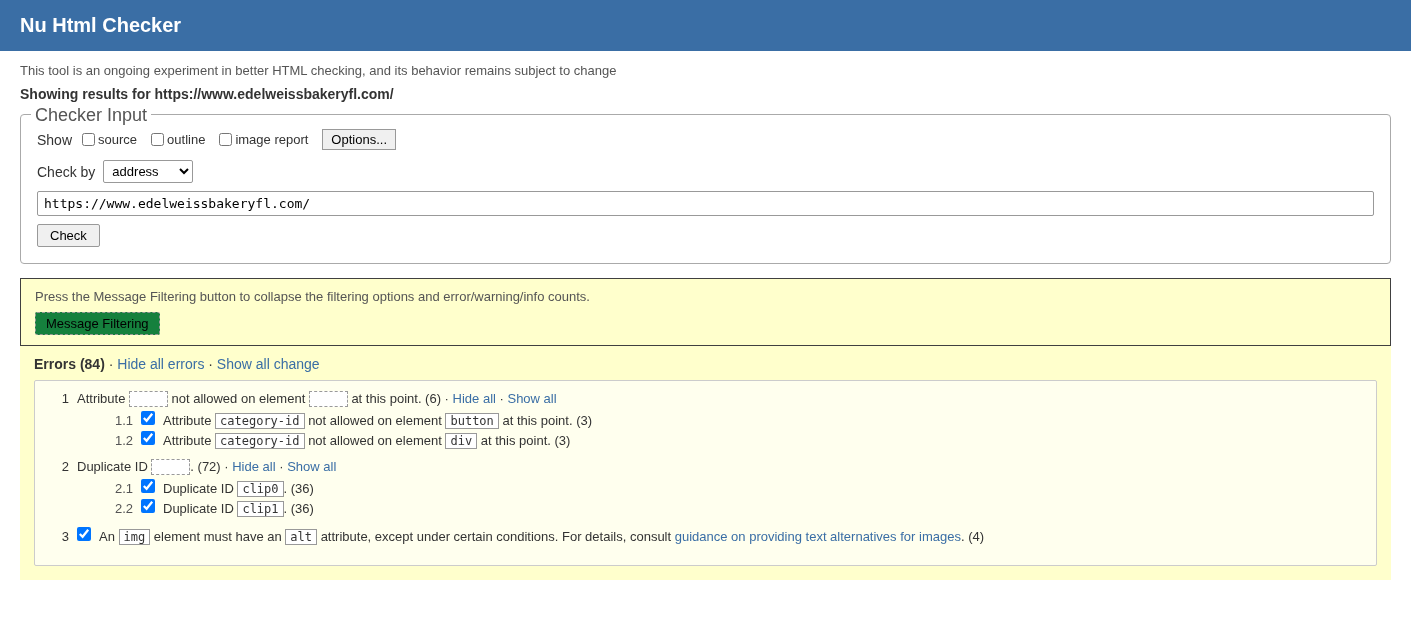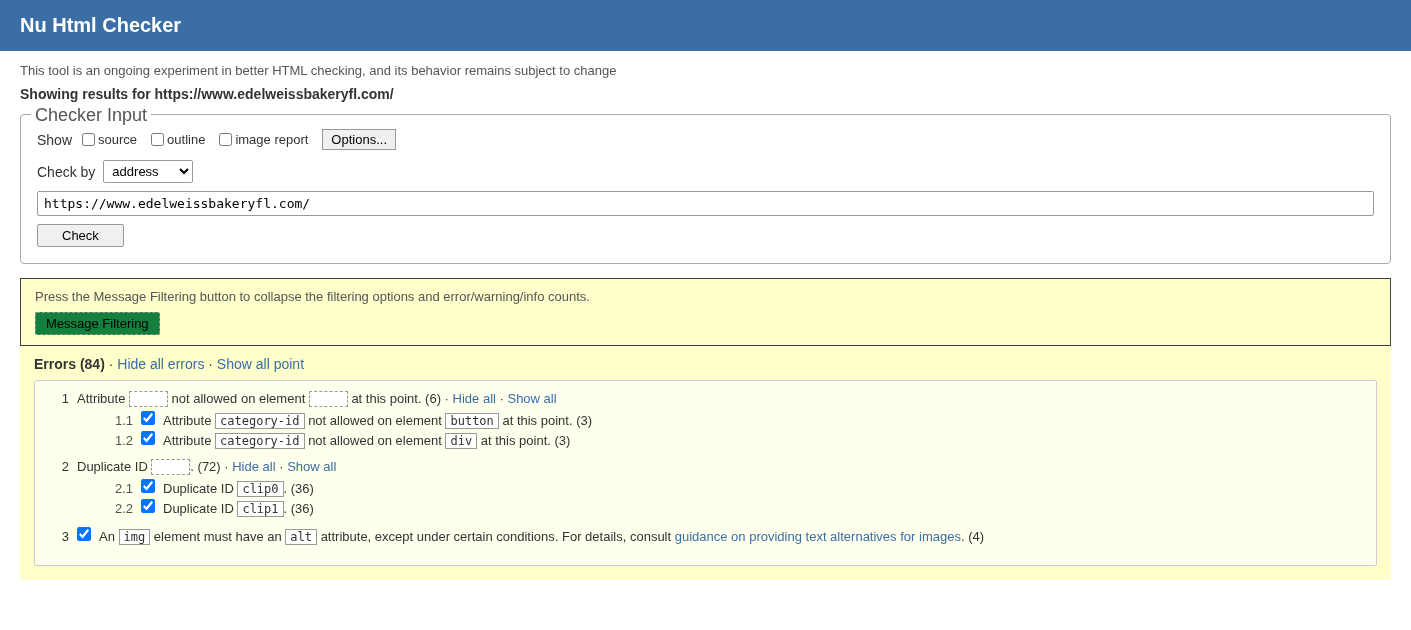--- a/index.html
+++ b/index.html
@@ -115,21 +115,21 @@
       padding: 4px 6px;
       font-size: 13px;
       border-radius: 2px;
       margin-bottom: 8px;
       font-family: monospace;
     }
 
     .check-btn {
       border: 1px solid #999;
       background: #f0f0f0;
-      padding: 3px 24px;
+      padding: 3px 12px;
       font-size: 13px;
       cursor: pointer;
       border-radius: 2px;
     }
 
     .filter-notice {
       background: #ffffcc;
       border: 1px solid #404040;
       padding: 10px 14px;
       font-size: 13px;
@@ -308,21 +308,21 @@
   </div>
 
   <div class="errors-section">
     <div class="errors-header">
       <strong>
         <span>Errors (84)</span>
       </strong>
       <span> · </span>
       <a href="#">Hide all errors</a>
       <span> · </span>
-      <a href="#">Show all point</a>
+      <a href="#">Show all change</a>
     </div>
 
     <div class="errors-table">
 
       <div class="error-group">
         <div class="error-main-row">
           <span class="error-num">1</span>
           <span class="error-text">
             Attribute <span class="code-box">&nbsp;&nbsp;&nbsp;&nbsp;</span>
             not allowed on element <span class="code-box">&nbsp;&nbsp;&nbsp;&nbsp;</span>

